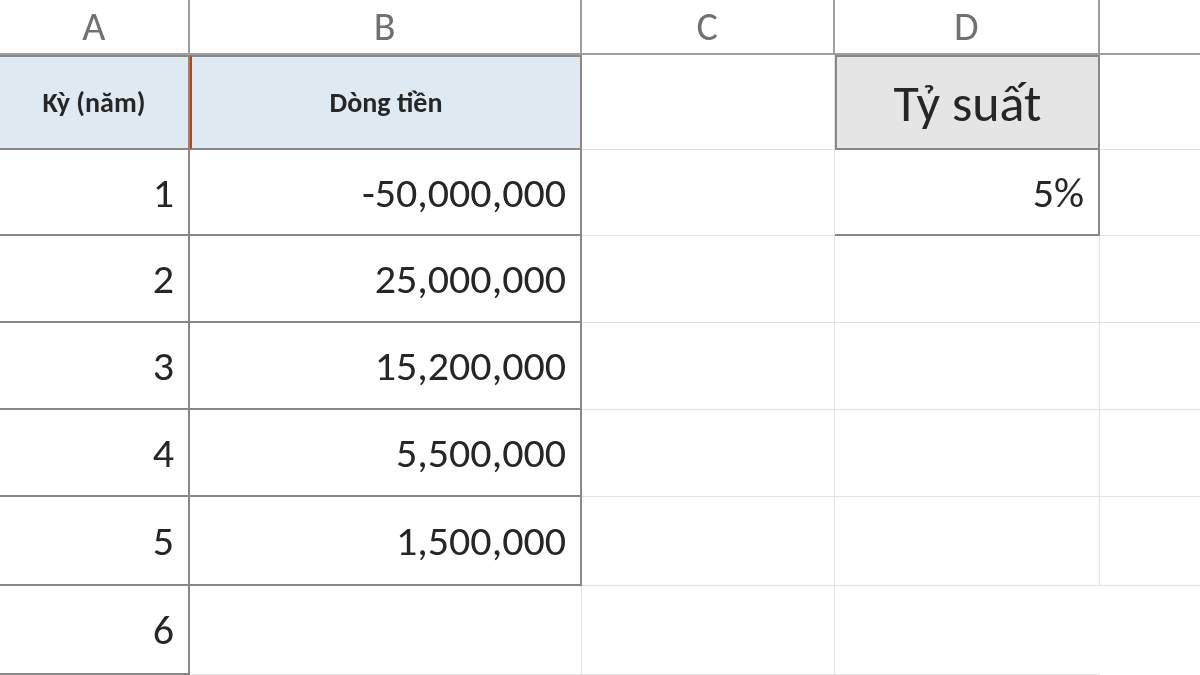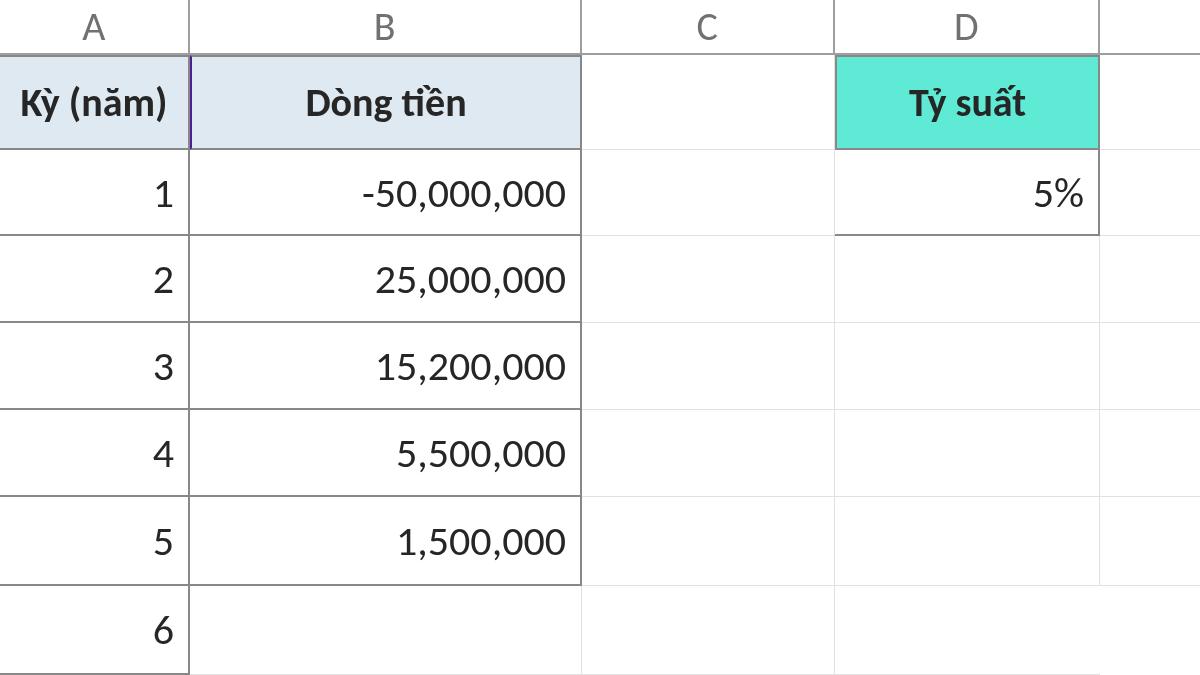--- a/index.html
+++ b/index.html
@@ -38,45 +38,45 @@
     font-weight: 400;
     letter-spacing: 0.5px;
   }
   
   .hdr {
     background: #dfe9f1;
     border: 2px solid #888;
     border-left: none;
     font-weight: 700;
     justify-content: center;
-    font-size: 40px;
+    font-size: 28px;
   }
-  .hdr-b { border-left: 2px solid #4c1d95; }
+  .hdr-b { border-left: 2px solid #c2410c; }
   .data {
     border-right: 2px solid #888;
     border-bottom: 2px solid #888;
     justify-content: flex-end;
     font-size: 42px;
     padding-right: 14px;
   }
   .data-a { border-left: none; }
   .blank {
     background: #ffffff;
   }
   
   .faint {
     border-right: 1px solid #e1e1e1;
     border-bottom: 1px solid #e1e1e1;
   }
   .rate-hdr {
-    background: #5eead4;
+    background: #e5e5e5;
     border: 2px solid #888;
-    font-weight: 700;
+    font-weight: 400;
     justify-content: center;
-    font-size: 40px;
+    font-size: 52px;
   }
   .rate-val {
     border-right: 2px solid #888;
     border-bottom: 2px solid #888;
     justify-content: flex-end;
     font-size: 42px;
     padding-right: 14px;
   }
 </style>
 </head>

